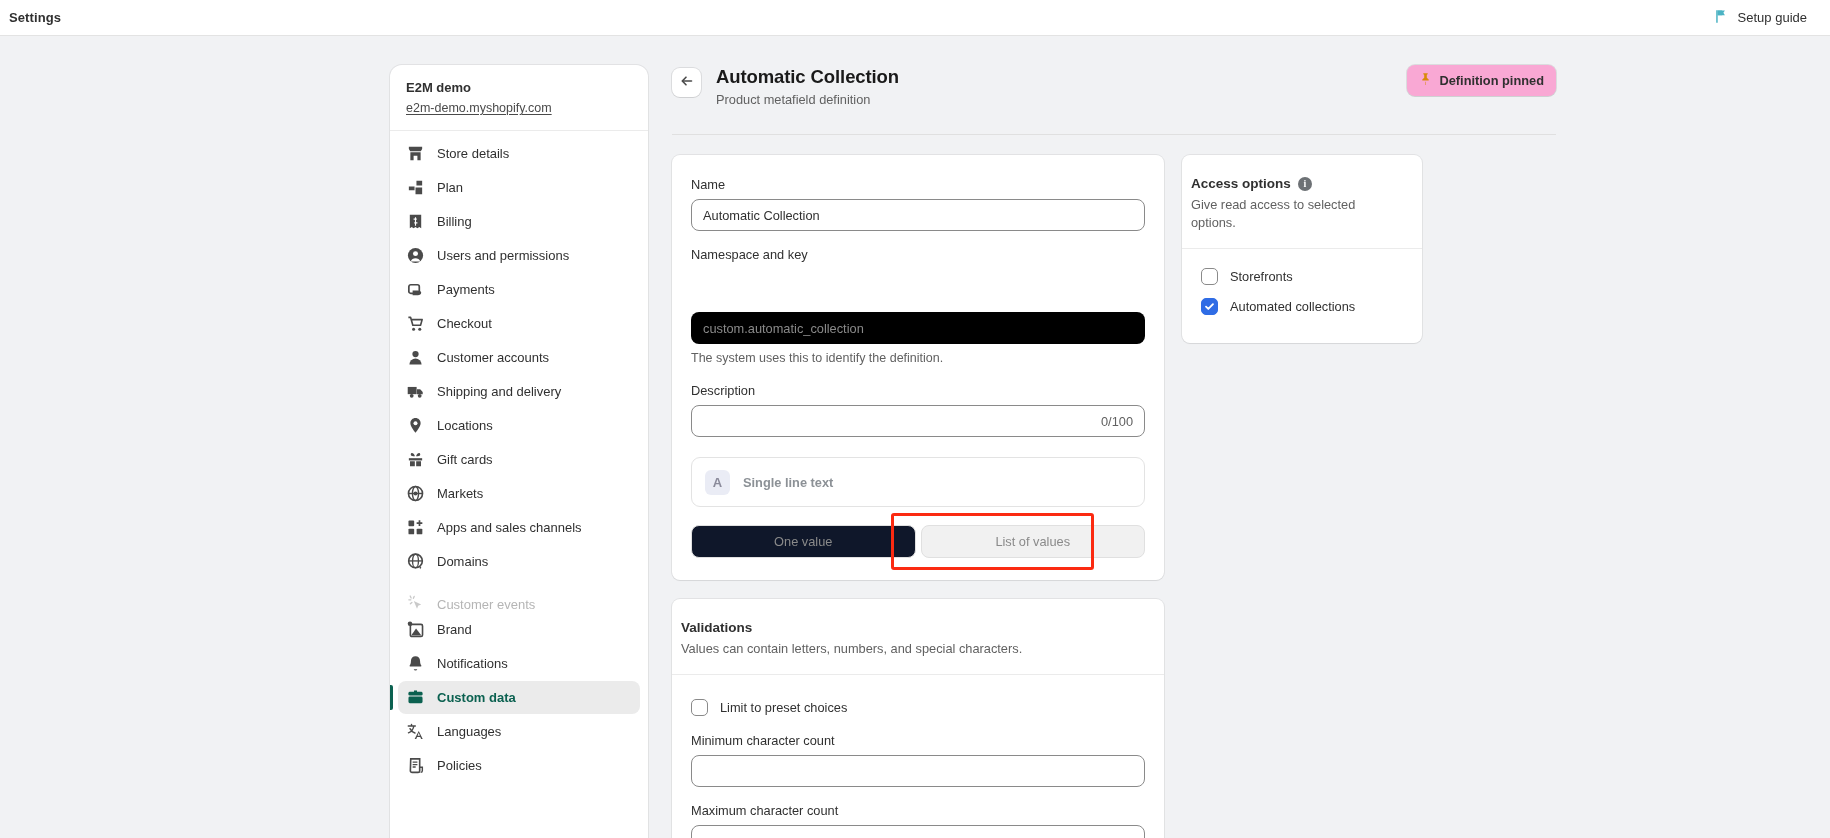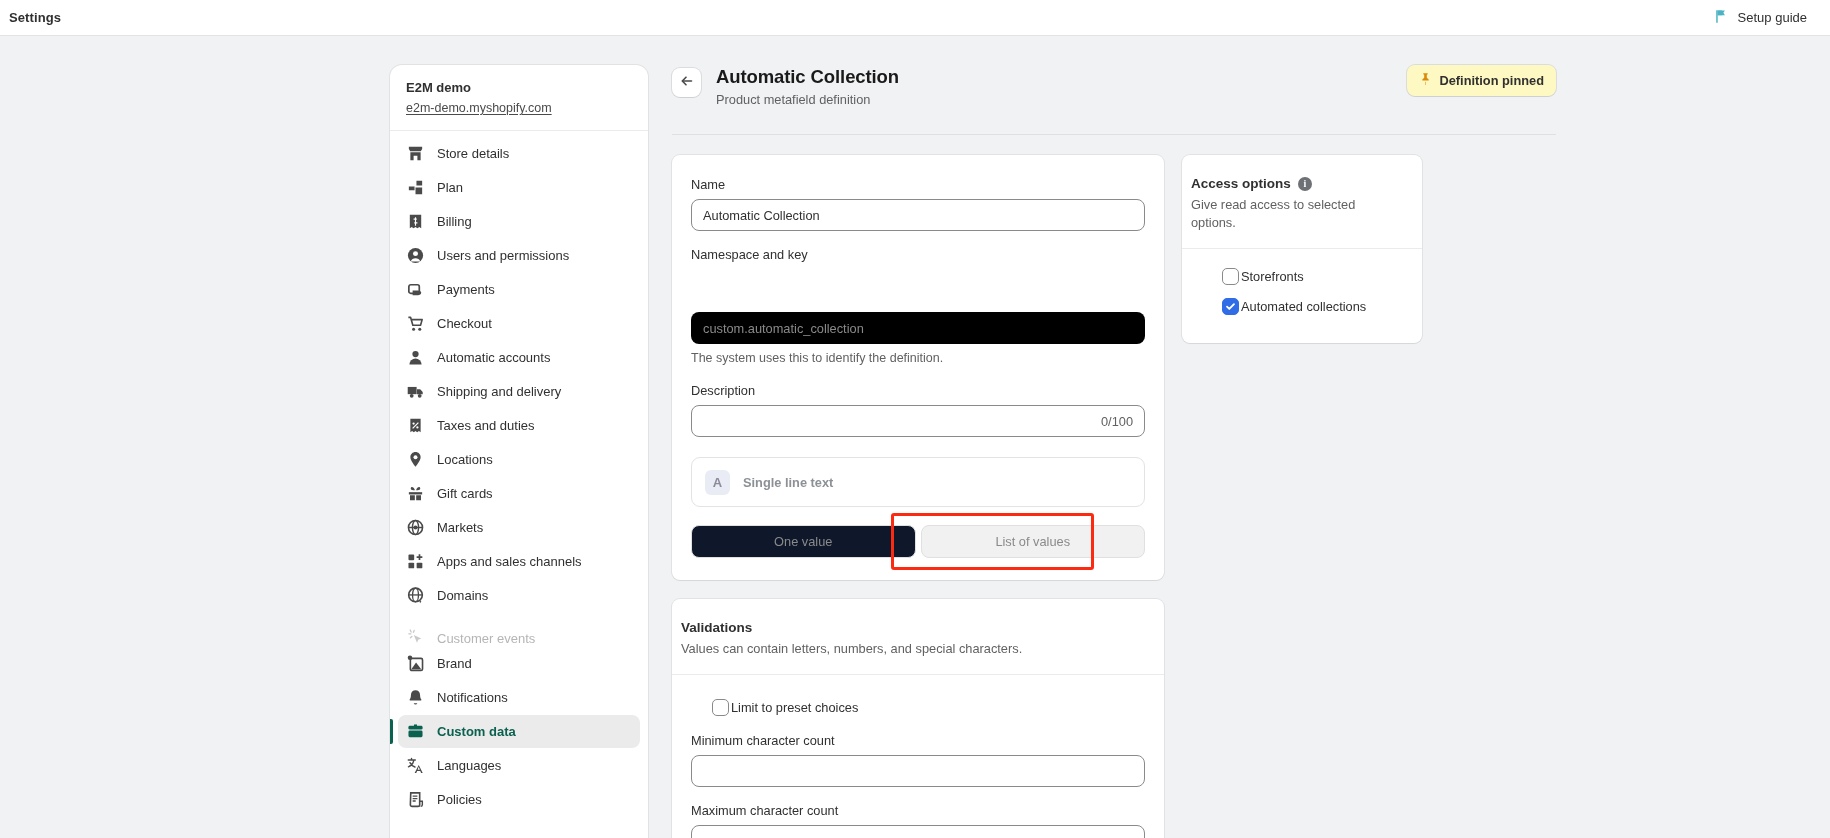--- a/index.html
+++ b/index.html
@@ -86,21 +86,21 @@
     display: flex; align-items: center; justify-content: center;
     cursor: pointer;
   }
   .head-text { margin-left: 15px; }
   .head-title { font-size: 18.5px; font-weight: 700; color: #1a1a1a; line-height: 24px; letter-spacing: -.1px; }
   .head-sub { font-size: 12.8px; color: #616161; line-height: 18px; margin-top: 2px; }
   .pin-btn {
     position: absolute; right: 0; top: 29px;
     display: flex; align-items: center; gap: 8px;
     height: 31px; padding: 0 12px;
-    background: #fef9c3; border-radius: 8px;
+    background: #f9a8d4; border-radius: 8px;
     box-shadow: 0 0 0 1px rgba(26,26,26,.10), 0 1px 0 rgba(0,0,0,.05);
     font-size: 12.8px; font-weight: 600; color: #303030;
     cursor: pointer; white-space: nowrap; margin-left: 45px;
   }
   .head-divider { height: 1px; background: #e0e0e0; margin: 20px 0 0 0; width: 884px; }
 
   .cols { display: flex; gap: 18px; margin-top: 20px; }
   .col-left { width: 492px; }
   .col-right { width: 240px; }
 
@@ -161,21 +161,21 @@
     width: 203px; height: 57px;
     border: 3px solid #fb2a11;
     border-radius: 3px;
     pointer-events: none;
   }
 
   .card-head { padding: 19px 19px 16px 9px; border-bottom: 1px solid #ebebeb; }
   .card-title { font-size: 13.5px; font-weight: 700; color: #303030; line-height: 20px; display:flex; align-items:center; gap:7px;}
   .card-sub { font-size: 12.8px; color: #616161; line-height: 18px; margin-top: 2px; }
 
-  .check-row { display: flex; align-items: center; gap: 2px; height: 22px; cursor: pointer; margin-left: 21px; }
+  .check-row { display: flex; align-items: center; gap: 12px; height: 22px; cursor: pointer; }
   .cbox {
     width: 17px; height: 17px; flex: 0 0 17px;
     border: 1px solid #8a8a8a; border-radius: 5px; background: #fff;
   }
   .cbox.checked { background: #2f6ce5; border-color: #2f6ce5; display: flex; align-items: center; justify-content: center; }
   .check-label { font-size: 12.8px; color: #303030; }
 
   .info-dot {
     width: 14px; height: 14px; border-radius: 50%;
     background: #6d7175; color: #fff;
@@ -266,43 +266,32 @@
           </span>
           <span>Checkout</span>
         </div>
         <div class="nav-item">
           <span class="ico">
             <svg width="19" height="19" viewBox="0 0 20 20" fill="#4a4a4a">
               <circle cx="10" cy="6.4" r="3.3" fill="#4a4a4a"></circle>
               <path d="M3.6 17.4a6.4 6.4 0 0 1 12.8 0z" fill="#4a4a4a"></path>
             </svg>
           </span>
-          <span>Automatic accounts</span>
+          <span>Customer accounts</span>
         </div>
         <div class="nav-item">
           <span class="ico">
             <svg width="19" height="19" viewBox="0 0 20 20" fill="#4a4a4a">
               <path d="M1.8 5.2h9.4v7.6H1.8z" fill="#4a4a4a"></path>
               <path d="M11.6 7.6h3.3l2.7 2.9v2.3h-6z" fill="#4a4a4a"></path>
               <circle cx="6" cy="14.6" r="2" fill="#4a4a4a"></circle>
               <circle cx="14.4" cy="14.6" r="2" fill="#4a4a4a"></circle>
             </svg>
           </span>
           <span>Shipping and delivery</span>
-        </div>
-        <div class="nav-item">
-          <span class="ico">
-            <svg width="19" height="19" viewBox="0 0 20 20" fill="#4a4a4a">
-              <path d="M4.6 3h10.8v14l-1.8-1.2-1.8 1.2-1.8-1.2L8.2 17l-1.8-1.2L4.6 17z" fill="#4a4a4a"></path>
-              <circle cx="8" cy="8" r="1.2" fill="#fff"></circle>
-              <circle cx="12" cy="12" r="1.2" fill="#fff"></circle>
-              <path d="M13 7 7 13" stroke="#fff" stroke-width="1.3"></path>
-            </svg>
-          </span>
-          <span>Taxes and duties</span>
         </div>
         <div class="nav-item">
           <span class="ico">
             <svg width="19" height="19" viewBox="0 0 20 20" fill="#4a4a4a">
               <path d="M10 2.2c3 0 5.4 2.4 5.4 5.4 0 3.8-5.4 10-5.4 10S4.6 11.4 4.6 7.6c0-3 2.4-5.4 5.4-5.4z" fill="#4a4a4a"></path>
               <circle cx="10" cy="7.6" r="2.1" fill="#fff"></circle>
             </svg>
           </span>
           <span>Locations</span>
         </div>

